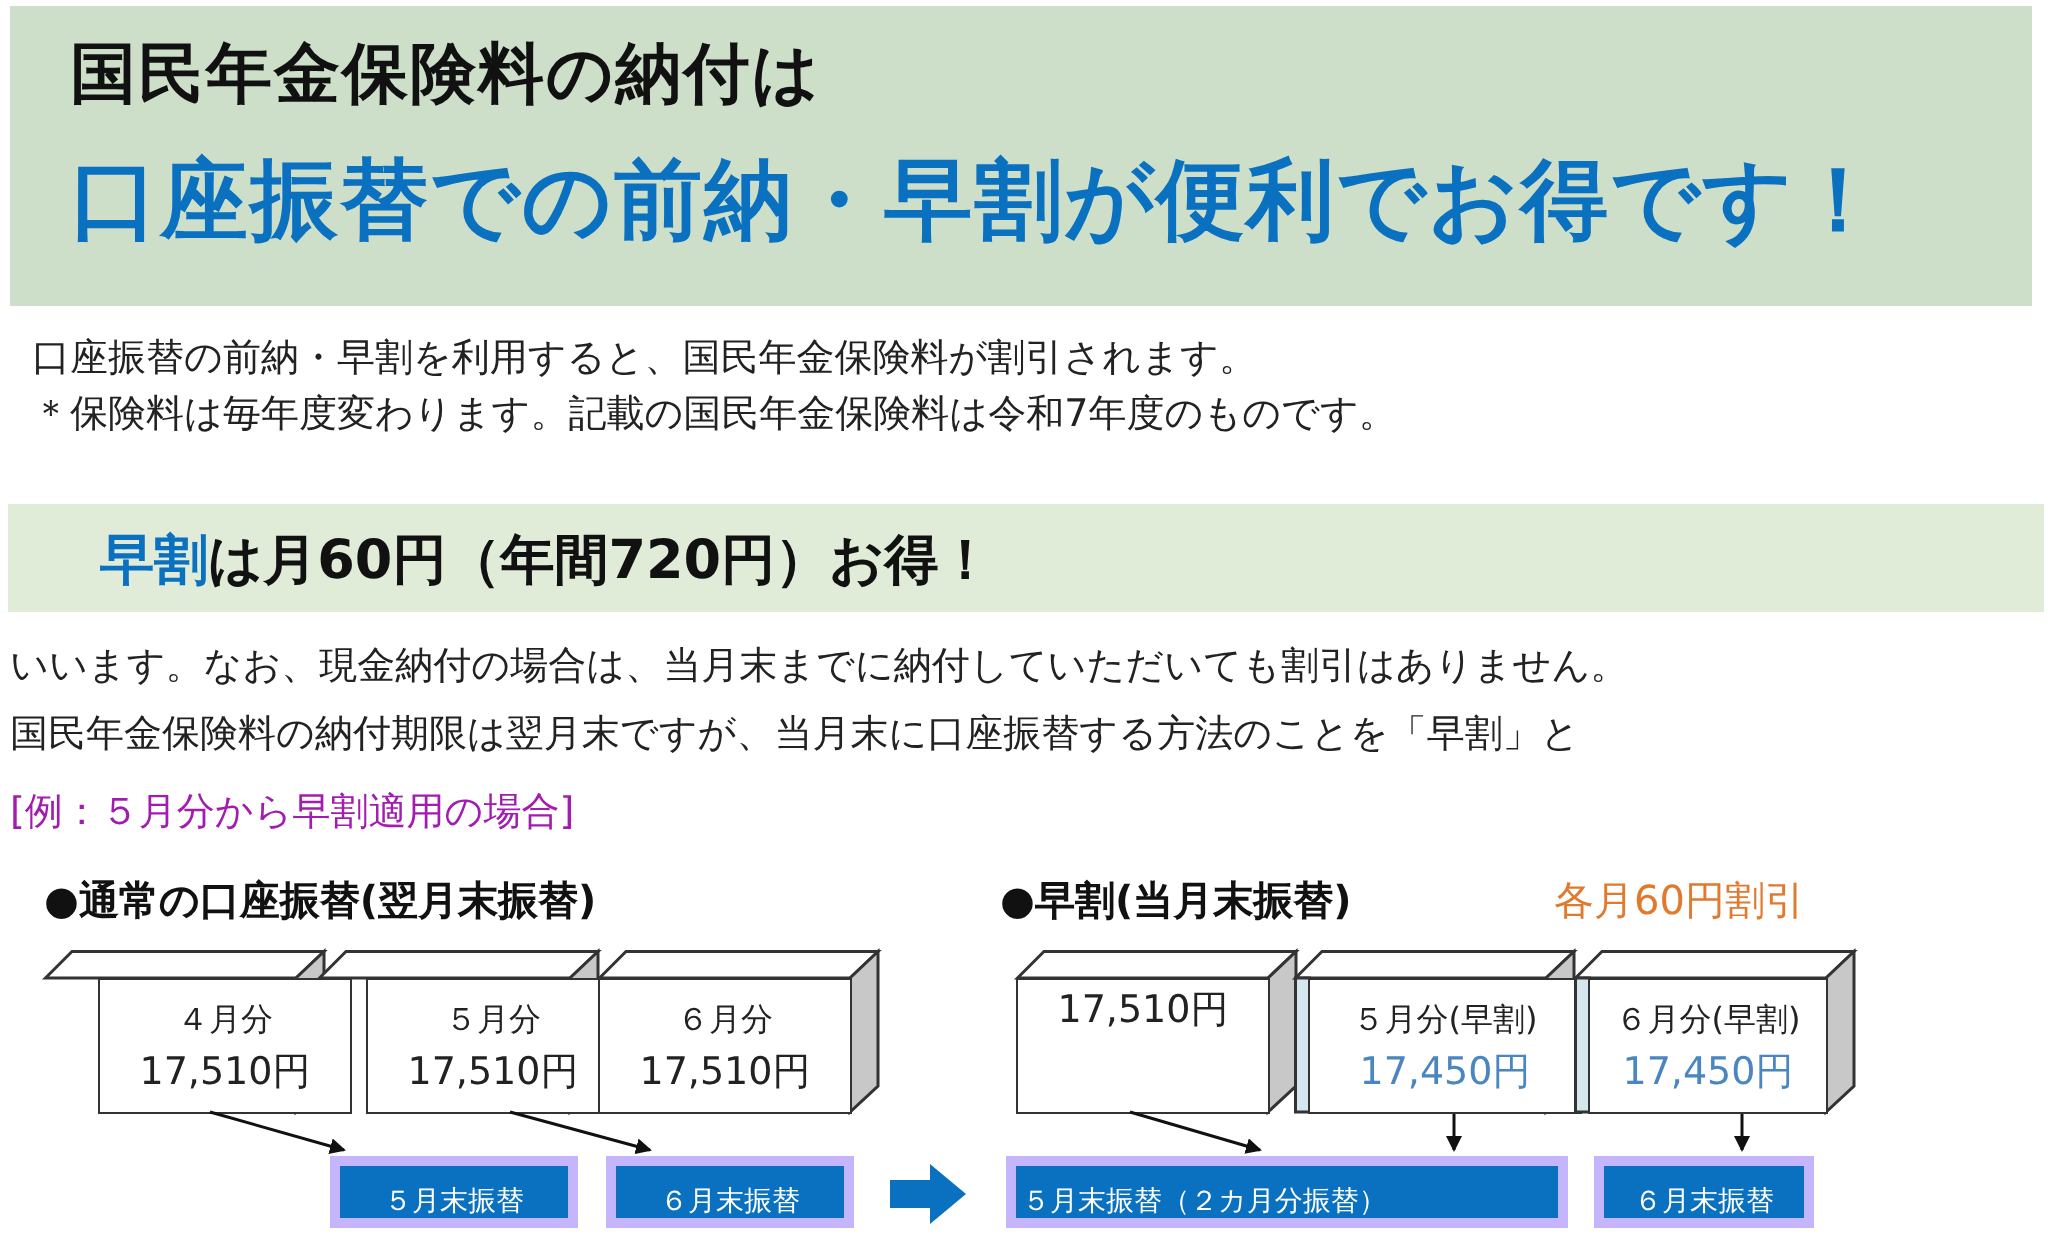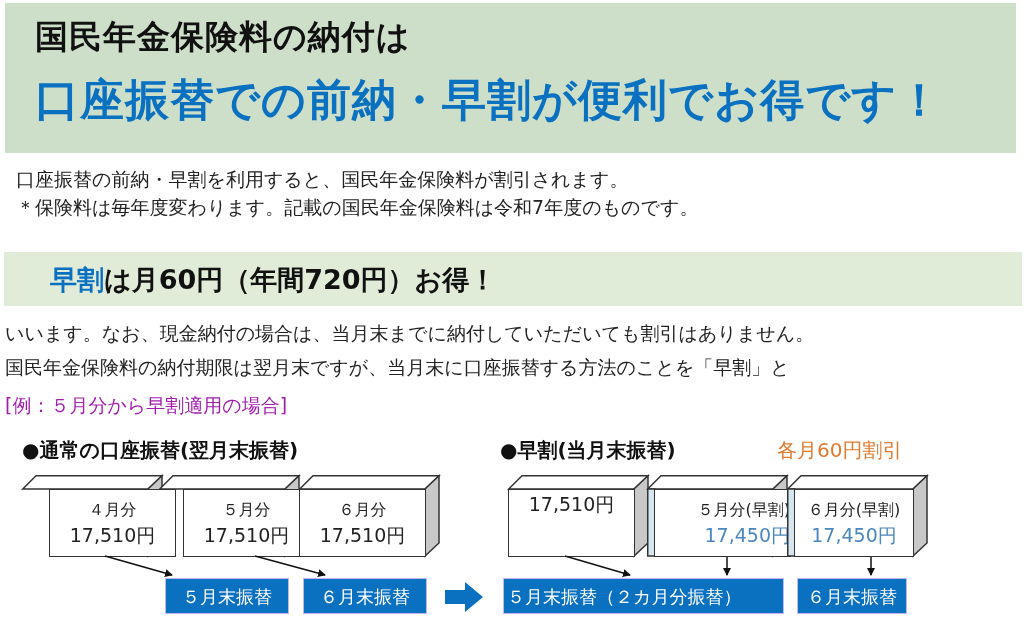--- a/index.html
+++ b/index.html
@@ -23,21 +23,21 @@
   .discount-note { position: absolute; left: 777px; top: 437px; font-size: 20px; color: #e07a2e; white-space: nowrap; }
 
   
   .box3d { position: absolute; }
   .box3d .front { position: absolute; background: #fff; border: 1.5px solid #333; box-sizing: border-box; text-align: center; }
   .box3d .front .m { display: block; font-size: 16px; color: #222; margin-top: 10px; white-space: nowrap; }
   .box3d .front .amt { display: block; font-size: 19px; color: #222; margin-top: 2px; white-space: nowrap; }
   .box3d .front .amt.disc { color: #4a86bf; }
   .box3d svg { position: absolute; left: 0; top: 0; overflow: visible; }
 
-  .pay-bar { position: absolute; background: #0a70c0; color: #fff; font-size: 18px; text-align: center; line-height: 36px; height: 36px; white-space: nowrap; border: 1px solid #c4b5fd; box-sizing: border-box; }
+  .pay-bar { position: absolute; background: #0a70c0; color: #fff; font-size: 14px; text-align: center; line-height: 36px; height: 36px; white-space: nowrap; border: 5px solid #c4b5fd; box-sizing: border-box; }
   .pay-bar.left { text-align: left; padding-left: 3px; }
 
   svg.arrows { position: absolute; left: 0; top: 0; pointer-events: none; }
 </style>
 </head>
 <body>
 
 <div class="hero">
   <div class="hero-line1">国民年金保険料の納付は</div>
   <div class="hero-line2">口座振替での前納・早割が便利でお得です！</div>
@@ -104,21 +104,21 @@
   <div class="front" style="left:0; top:14px; width:127px; height:68px;">
     <span class="amt">17,510円</span>
   </div>
 </div>
 <div class="box3d" style="left:647px; top:475px;">
   <svg width="142" height="84">
     <polygon points="0.75,14 14,0.75 140,0.75 126,14" fill="#fff" stroke="#333" stroke-width="1.5"></polygon>
     <polygon points="126,14 140,0.75 140,68 126,81" fill="#c8c8c8" stroke="#333" stroke-width="1.5"></polygon>
     <rect x="0.75" y="14" width="7" height="67" fill="#d6e6ef" stroke="#333" stroke-width="1.5"></rect>
   </svg>
-  <div class="front" style="left:7px; top:14px; width:137px; height:68px;text-align:right;">
+  <div class="front" style="left:7px; top:14px; width:137px; height:68px;">
     <span class="m">５月分(早割)</span>
     <span class="amt disc">17,450円</span>
   </div>
 </div>
 <div class="box3d" style="left:787px; top:475px;">
   <svg width="142" height="84">
     <polygon points="0.75,14 14,0.75 140,0.75 126,14" fill="#fff" stroke="#333" stroke-width="1.5"></polygon>
     <polygon points="126,14 140,0.75 140,68 126,81" fill="#c8c8c8" stroke="#333" stroke-width="1.5"></polygon>
     <rect x="0.75" y="14" width="7" height="67" fill="#d6e6ef" stroke="#333" stroke-width="1.5"></rect>
   </svg>

